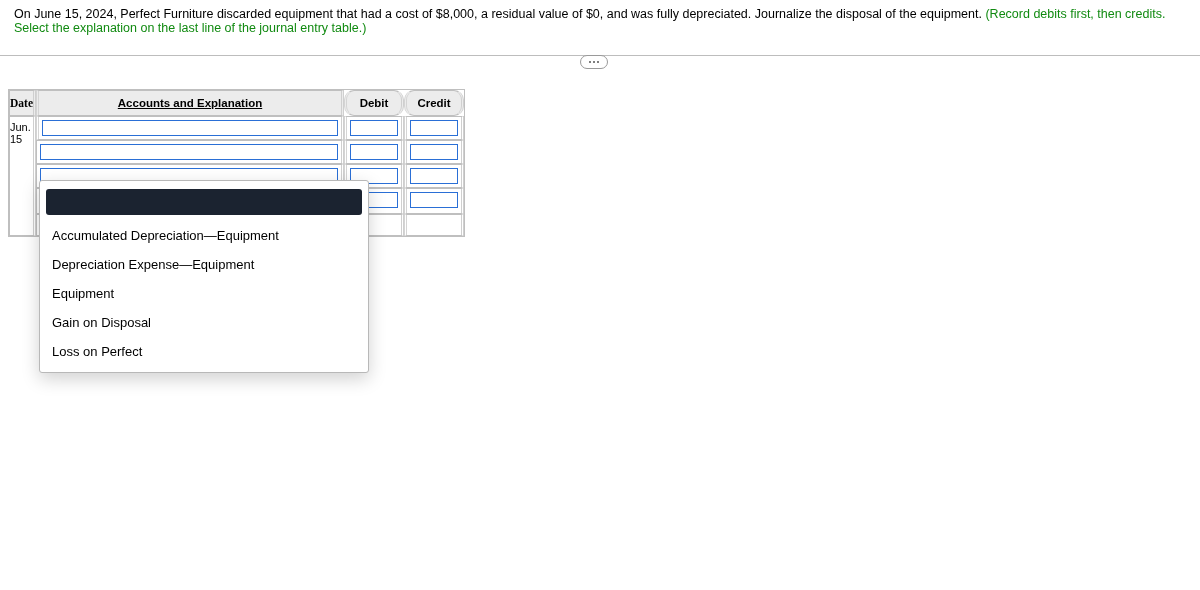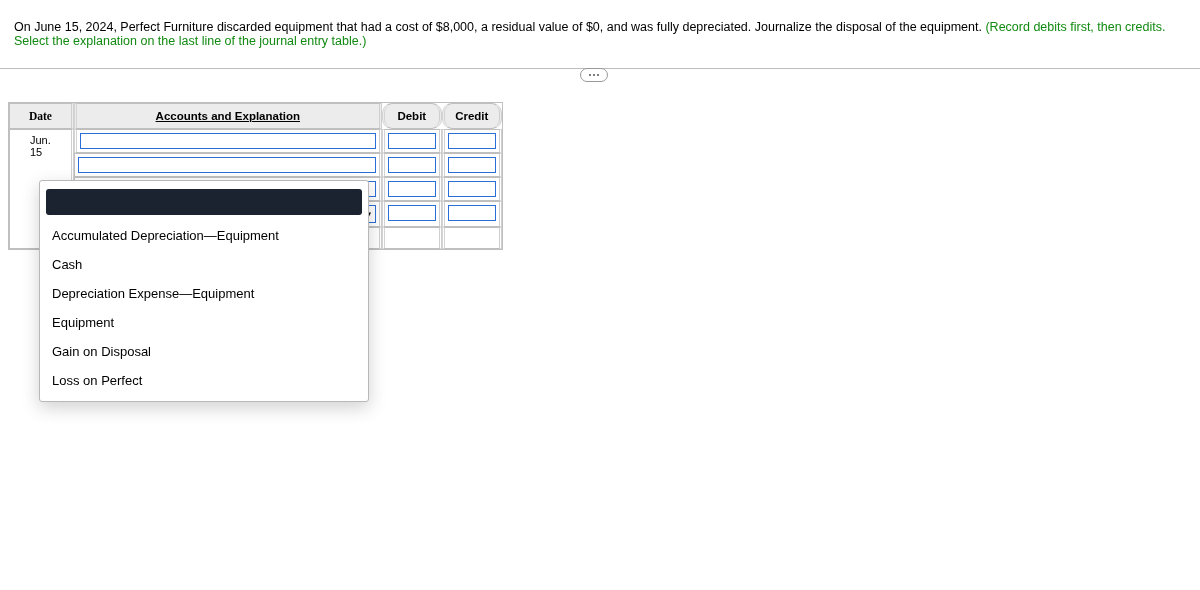--- a/index.html
+++ b/index.html
@@ -4,21 +4,21 @@
 <style>
   * { box-sizing: border-box; margin: 0; padding: 0; }
   body {
     font-family: Arial, Helvetica, sans-serif;
     font-size: 12px;
     color: #000;
     background: #fff;
     width: 1200px;
   }
   .question {
-    padding: 20px 14px 12px 14px;
+    padding: 7px 14px 12px 14px;
     font-size: 12.5px;
   }
   .question .instr { color: #118a11; }
   .divider-wrap {
     position: relative;
     height: 16px;
     margin-bottom: 18px;
   }
   .divider-wrap hr {
     border: none;
@@ -62,21 +62,21 @@
     vertical-align: middle;
   }
   .journal th, .journal td { border-right: 3px double #cfcfcf; }
 
   .col-date { width: 22px; font-family: Liberation Serif, serif; }
   .col-acct { width: 308px; text-decoration: underline; }
   .col-amt  { width: 56px; border-radius: 10px; }
 
   .date-cell {
     font-size: 11px;
-    padding: 4px 20px;
+    padding: 4px 0;
     background:#ececec;
     vertical-align: top;
   }
 
   .acct-cell, .amt-cell {
     padding: 3px 3px;
   }
 
   .inp {
     width: 100%;
@@ -201,18 +201,17 @@
       <td class="acct-cell"></td>
       <td class="amt-cell"></td>
       <td class="amt-cell"></td>
     </tr>
   </tbody>
 </table>
 
 <div class="dropdown">
   <div class="opt selected"></div>
   <div class="opt">Accumulated Depreciation—Equipment</div>
-  <div class="opt">Cash</div>
   <div class="opt">Depreciation Expense—Equipment</div>
   <div class="opt">Equipment</div>
   <div class="opt">Gain on Disposal</div>
   <div class="opt">Loss on Perfect</div>
 </div>
 
 </body></html>

